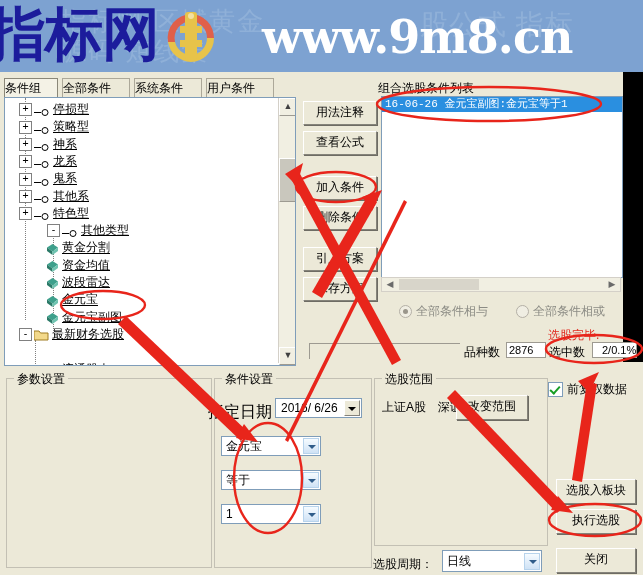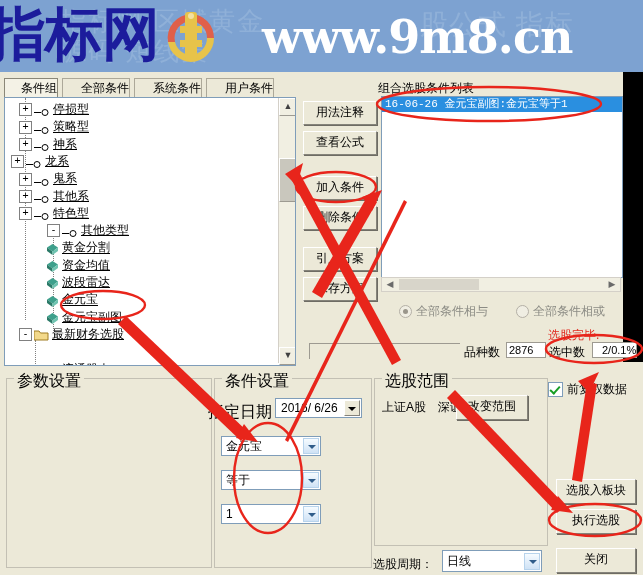--- a/index.html
+++ b/index.html
@@ -16,21 +16,21 @@
   #banner .ghost3{position:absolute;left:420px;top:6px;font-size:28px;color:#8fb0d8;letter-spacing:1px;white-space:nowrap;}
   #bannerTitle{position:absolute;left:-12px;top:2px;font-size:58px;font-weight:bold;color:#1c1c9c;
     font-family:"DejaVu Sans",sans-serif;line-height:64px;letter-spacing:-1px;}
   #bannerUrl{position:absolute;left:262px;top:6px;font-size:46px;font-weight:bold;color:#ffffff;
     font-family:"DejaVu Serif",serif;letter-spacing:-1px;line-height:62px;}
   #logo{position:absolute;left:158px;top:4px;width:66px;height:66px;}
   
   #rightstrip{position:absolute;left:623px;top:72px;width:20px;height:290px;background:#000;}
   
   #tabbar{position:absolute;left:4px;top:78px;width:290px;height:20px;}
-  .tab{position:absolute;top:0;height:19px;line-height:18px;text-align:right;
+  .tab{position:absolute;top:0;height:19px;line-height:18px;text-align:left;
     background:#ece9d8;border:1px solid #aca899;border-bottom:none;font-size:12px;cursor:default;}
   .tab.sel{background:#f4f2e6;border-color:#8a8778;font-weight:normal;}
   
   #treepanel{position:absolute;left:4px;top:97px;width:290px;height:267px;background:#fff;border:1px solid #7f9db9;overflow:hidden;}
   .tnode{position:absolute;height:17px;line-height:17px;white-space:nowrap;font-size:12px;}
   .tnode .pm{display:inline-block;width:11px;height:11px;line-height:9px;text-align:center;
     border:1px solid #808080;background:#fff;font-size:10px;vertical-align:middle;margin-right:2px;color:#000;font-family:"DejaVu Sans Mono",monospace;}
   .dotline{display:inline-block;width:16px;height:9px;vertical-align:middle;margin-right:3px;}
   .leafico{display:inline-block;width:11px;height:11px;vertical-align:middle;margin-right:4px;}
   .folderico{display:inline-block;width:15px;height:12px;vertical-align:middle;margin-right:3px;}
@@ -63,21 +63,21 @@
   .rdot i{position:absolute;left:3px;top:3px;width:5px;height:5px;border-radius:50%;background:#9a968b;}
   
   #doneTxt{position:absolute;left:548px;top:327px;font-size:12px;color:#e02a1f;}
   #greybar{position:absolute;left:309px;top:343px;width:150px;height:15px;background:#ece9d8;border:1px solid #9d9a91;border-right:none;border-bottom:none;}
   #lblPz{position:absolute;left:464px;top:344px;font-size:12px;}
   #valPz{position:absolute;left:506px;top:342px;width:40px;height:16px;line-height:15px;background:#fff;border:1px solid #9d9a91;font-size:11px;padding-left:2px;box-sizing:border-box;}
   #lblSel{position:absolute;left:549px;top:344px;font-size:12px;}
   #valSel{position:absolute;left:592px;top:342px;width:45px;height:16px;line-height:15px;background:#fff;border:1px solid #9d9a91;font-size:11px;padding-left:9px;box-sizing:border-box;}
   
   .gbox{position:absolute;border:1px solid #c3c0b4;background:transparent;}
-  .glegend{position:absolute;background:#ece9d8;padding:0 3px;font-size:16px;color:#000;}
+  .glegend{position:absolute;background:#ece9d8;padding:0 3px;font-size:12px;color:#000;}
   
   .combo{position:absolute;height:20px;background:#fff;border:1px solid #7f9db9;box-sizing:border-box;}
   .combo .txt{position:absolute;left:4px;top:2px;font-size:12px;line-height:15px;}
   .combo .arw{position:absolute;right:1px;top:1px;width:16px;height:16px;
     background:linear-gradient(#f6fbff,#cfe2f5);border:1px solid #b7d3ec;box-sizing:border-box;}
   .combo .arw:after{content:"";position:absolute;left:4px;top:6px;border-left:4px solid transparent;
     border-right:4px solid transparent;border-top:4px solid #2f5c8a;}
   .spin{position:absolute;height:20px;background:#fff;border:1px solid #7f9db9;box-sizing:border-box;}
   .spin .txt{position:absolute;left:5px;top:2px;font-size:12px;line-height:15px;}
   .spin .arw{position:absolute;right:1px;top:1px;width:16px;height:16px;background:#ece9d8;
@@ -139,21 +139,21 @@
             <circle cx="11" cy="4.5" r="3" fill="#fff" stroke="#000" stroke-width="1"></circle>
           </svg></span><span class="tlabel">停损型</span></div>
       <div class="tnode" style="top: 20.3px; left: 14px;"><span class="pm">+</span><span class="dotline"><svg width="16" height="9">
             <line x1="0" y1="4.5" x2="7" y2="4.5" stroke="#000" stroke-width="1"></line>
             <circle cx="11" cy="4.5" r="3" fill="#fff" stroke="#000" stroke-width="1"></circle>
           </svg></span><span class="tlabel">策略型</span></div>
       <div class="tnode" style="top: 37.6px; left: 14px;"><span class="pm">+</span><span class="dotline"><svg width="16" height="9">
             <line x1="0" y1="4.5" x2="7" y2="4.5" stroke="#000" stroke-width="1"></line>
             <circle cx="11" cy="4.5" r="3" fill="#fff" stroke="#000" stroke-width="1"></circle>
           </svg></span><span class="tlabel">神系</span></div>
-      <div class="tnode" style="top: 54.9px; left: 6px;"><span class="pm">+</span><span class="dotline"><svg width="16" height="9">
+      <div class="tnode" style="top: 54.9px; left: 14px;"><span class="pm">+</span><span class="dotline"><svg width="16" height="9">
             <line x1="0" y1="4.5" x2="7" y2="4.5" stroke="#000" stroke-width="1"></line>
             <circle cx="11" cy="4.5" r="3" fill="#fff" stroke="#000" stroke-width="1"></circle>
           </svg></span><span class="tlabel">龙系</span></div>
       <div class="tnode" style="top: 72.2px; left: 14px;"><span class="pm">+</span><span class="dotline"><svg width="16" height="9">
             <line x1="0" y1="4.5" x2="7" y2="4.5" stroke="#000" stroke-width="1"></line>
             <circle cx="11" cy="4.5" r="3" fill="#fff" stroke="#000" stroke-width="1"></circle>
           </svg></span><span class="tlabel">鬼系</span></div>
       <div class="tnode" style="top: 89.5px; left: 14px;"><span class="pm">+</span><span class="dotline"><svg width="16" height="9">
             <line x1="0" y1="4.5" x2="7" y2="4.5" stroke="#000" stroke-width="1"></line>
             <circle cx="11" cy="4.5" r="3" fill="#fff" stroke="#000" stroke-width="1"></circle>

